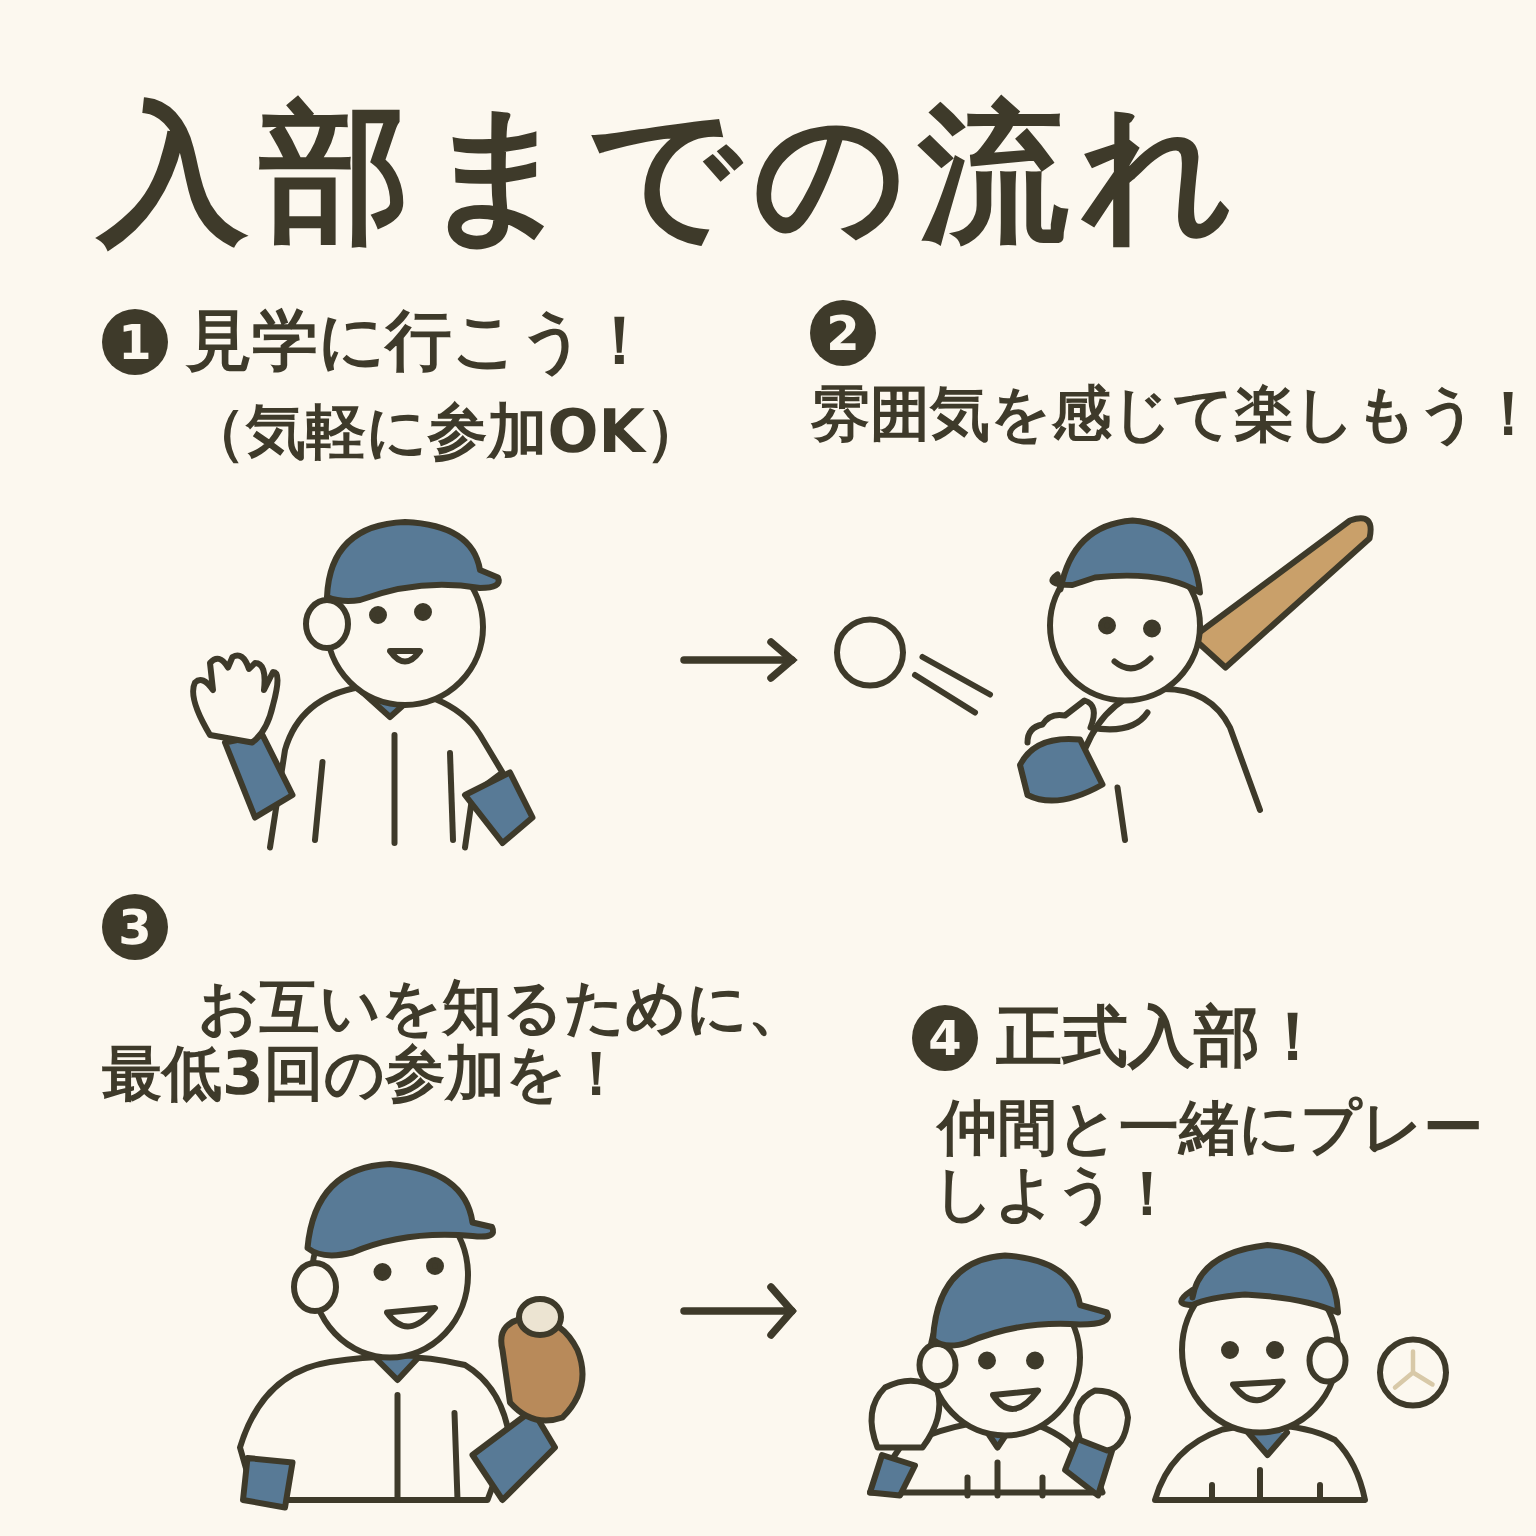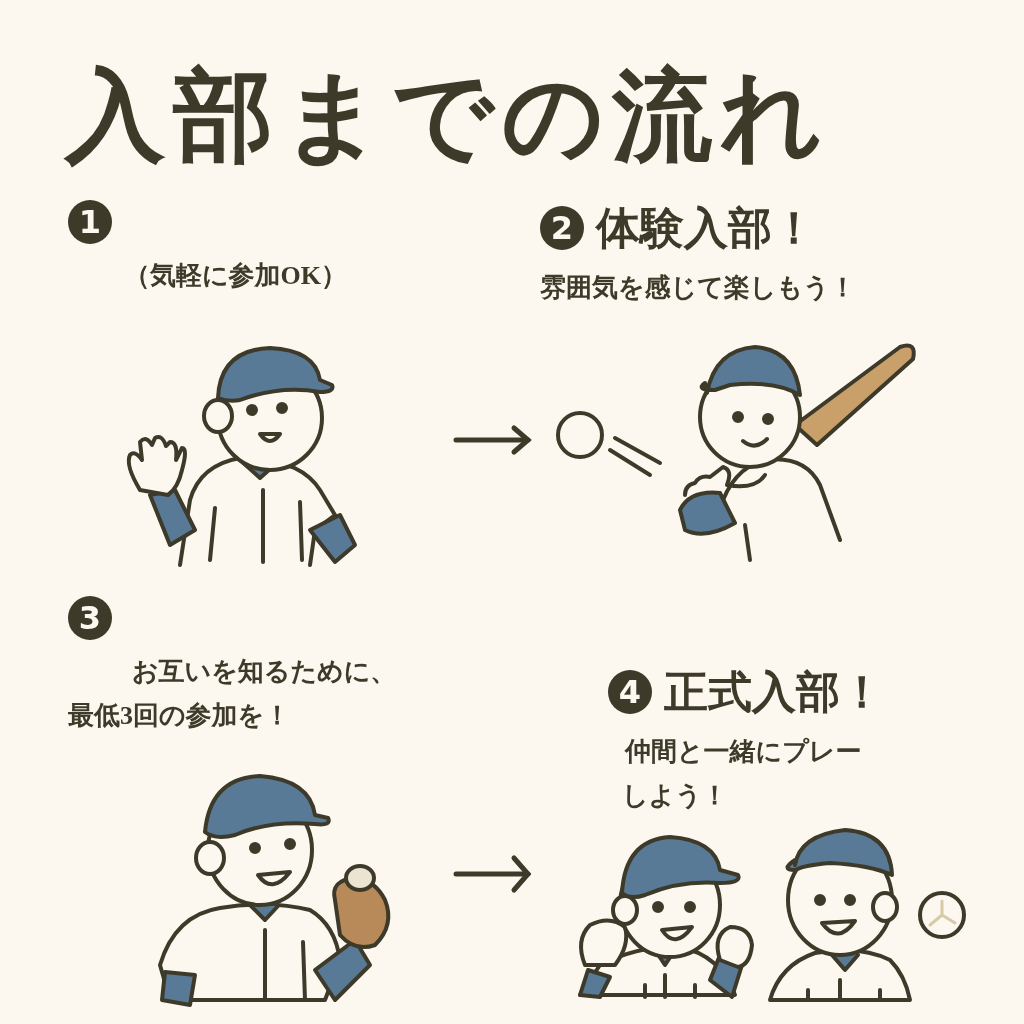--- a/index.html
+++ b/index.html
@@ -18,39 +18,39 @@
   .step-head {
     display:flex; align-items:center; gap:12px;
     font-size:44px; font-weight:bold; line-height:56px; white-space:nowrap;
   }
   .num {
     width:44px; height:44px; border-radius:50%;
     background:#3e3a2a; color:#fcf8ef;
     display:flex; align-items:center; justify-content:center;
     font-size:32px; font-weight:bold; flex:0 0 auto;
   }
-  .sub { font-size:26px; font-weight:bold; line-height:44px; white-space:nowrap;font-family:Liberation Serif, serif; }
+  .sub { font-size:40px; font-weight:bold; line-height:44px; white-space:nowrap; }
   svg { position:absolute; overflow:visible; }
 </style>
 </head>
 <body>
 
 <div class="abs title">入部までの流れ</div>
 
 <div class="abs" style="left:68px; top:200px;">
   <div class="step-head">
     <span class="num">1</span>
+    <span>見学に行こう！</span>
   </div>
   <div class="sub" style="margin-left:56px; margin-top:10px;">（気軽に参加OK）</div>
 </div>
 
 <div class="abs" style="left:540px; top:200px;">
   <div class="step-head">
     <span class="num">2</span>
-    <span>体験入部！</span>
   </div>
   <div class="sub" style="margin-top:10px;">雰囲気を感じて楽しもう！</div>
 </div>
 
 <svg style="left:110px;top:330px" width="260" height="240" viewBox="0 0 260 240">
   <g stroke="#3e3a2a" stroke-width="4" stroke-linecap="round" stroke-linejoin="round">
 
     <path d="M70 235 L80 170 Q90 135 130 128 Q190 128 210 160 L225 185 L205 200 L200 235" fill="#fcf8ef"></path>
 
     <path d="M130 130 L150 148 L168 132" fill="#587a96"></path>

